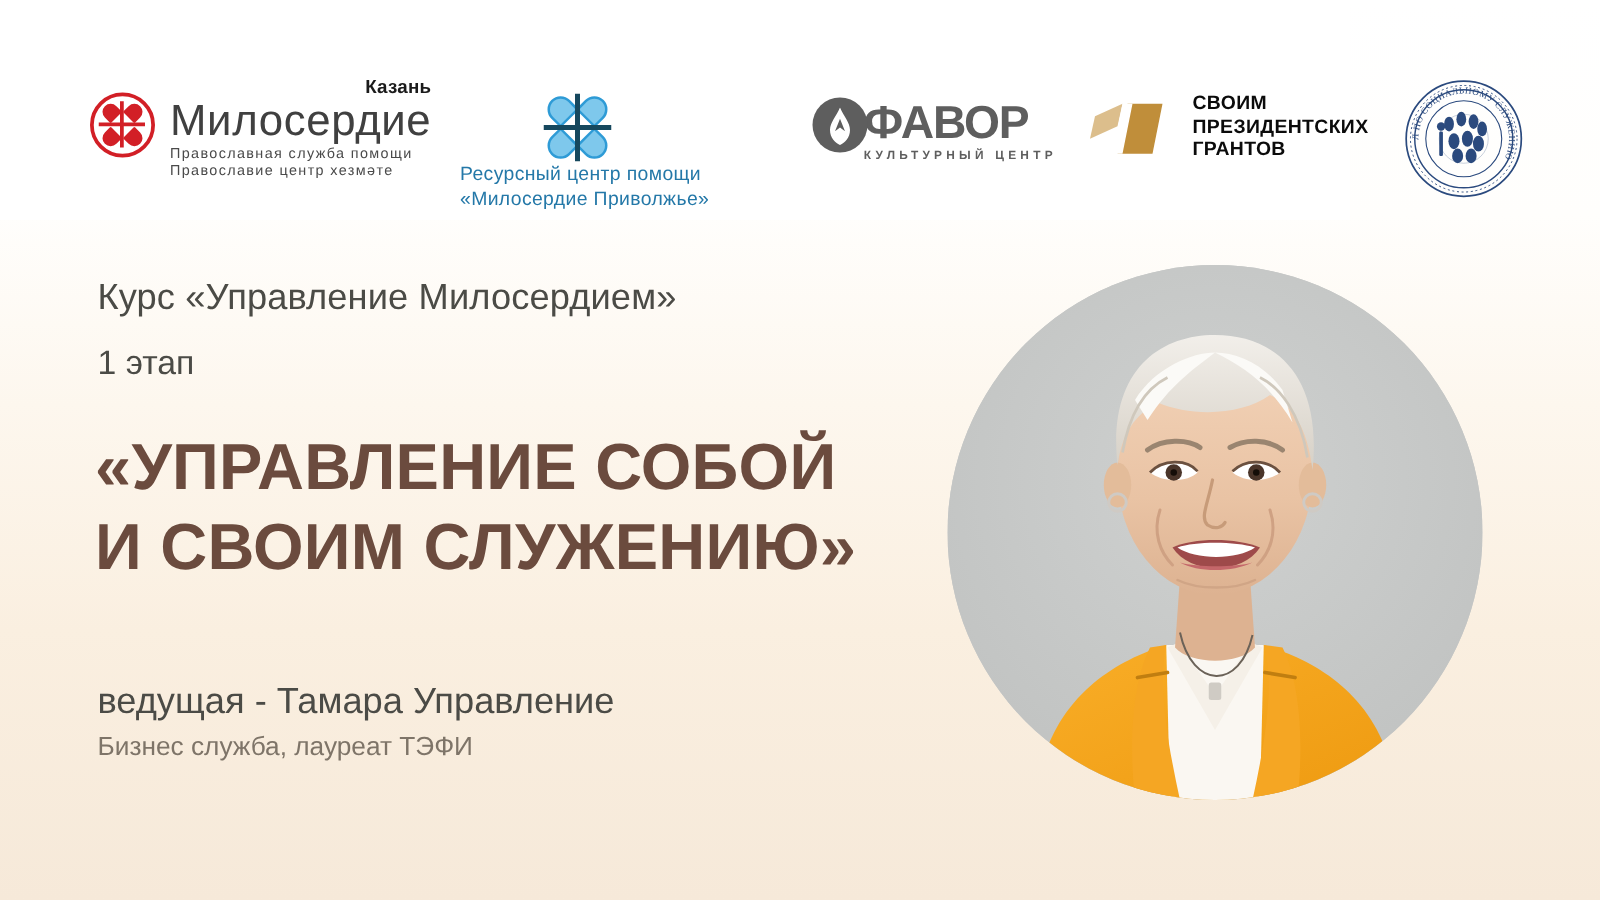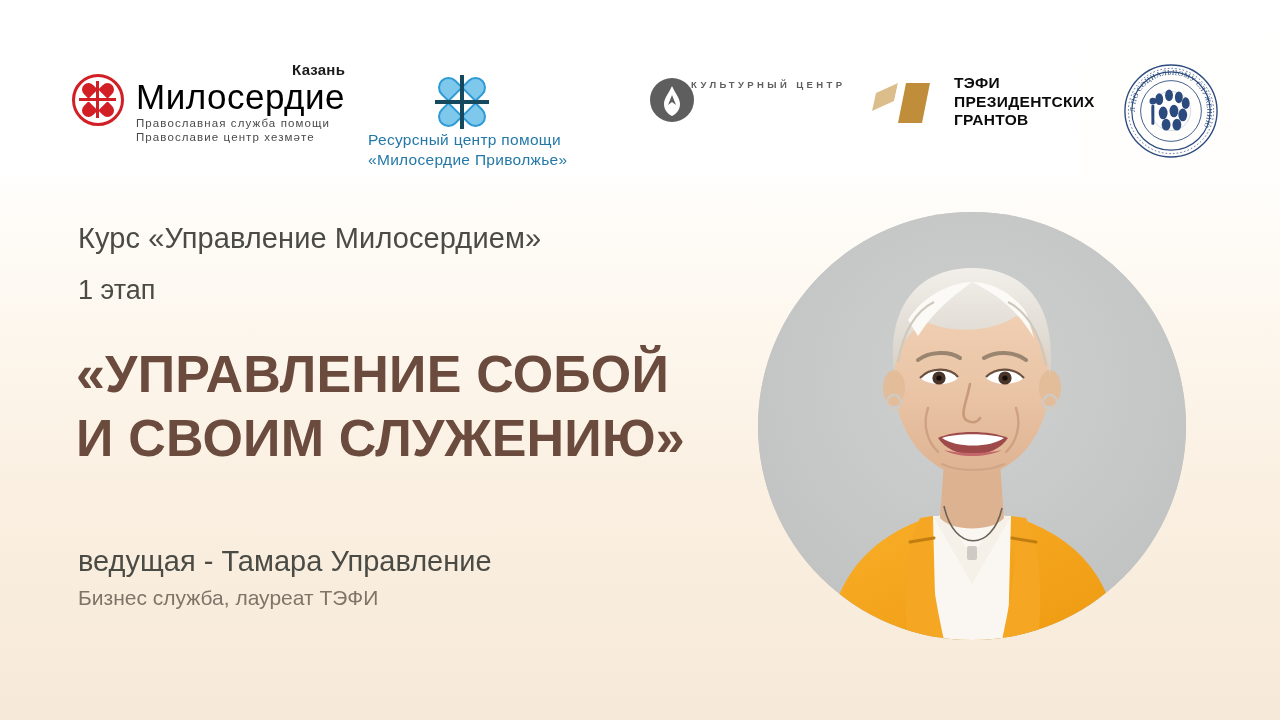--- a/index.html
+++ b/index.html
@@ -45,21 +45,21 @@
   .mil-h.c { bottom:6px; left:7px;  transform:rotate(-135deg); }
   .mil-h.d { bottom:6px; right:7px; transform:rotate(135deg); }
   .mil-cv { left:21px; top:4px; width:3px; height:37px; }
   .mil-ch { top:21px; left:4px; height:3px; width:37px; }
   .mil-text { margin-left:12px; }
   .mil-kazan {
     font-size:15px; font-weight:bold; color:#1b1b1b;
     text-align:right; letter-spacing:.2px; line-height:16px;
   }
   .mil-name {
-    font-size:35px; color:#000000; letter-spacing:.5px;
+    font-size:35px; color:#404040; letter-spacing:.5px;
     line-height:38px; font-weight:400;
   }
   .mil-sub1, .mil-sub2 {
     font-size:11.5px; color:#4a4a4a; letter-spacing:1.1px;
     line-height:14px;
   }
 
   
   #logo-resource { left:356px; top:74px;flex-direction:column; }
   .res-mark { position:relative; width:56px; height:56px; flex:0 0 auto; }
@@ -178,34 +178,35 @@
     </div>
 
     <div class="logo" id="logo-favor">
       <div class="fav-mark">
         <svg width="20" height="30" viewBox="0 0 20 30">
           <path d="M10 0 C13 7 18 12 18 18 C18 24 14 28 10 30 C6 28 2 24 2 18 C2 12 7 7 10 0 Z" fill="#FFFFFF"></path>
           <path d="M10 9 L14 19 L10 16 L6 19 Z" fill="#5E5E5E"></path>
         </svg>
       </div>
       <div class="fav-text">
+        <div class="fav-name">ФАВОР</div>
         <div class="fav-sub">КУЛЬТУРНЫЙ ЦЕНТР</div>
       </div>
     </div>
 
     <div class="logo" id="logo-grants">
       <div class="grants-mark">
         <svg width="68" height="50" viewBox="0 0 68 50">
           <path d="M4 16 L26 6 L22 24 L0 34 Z" fill="#DCBE8C"></path>
           <path d="M30 6 L58 6 L50 46 L22 46 Z" fill="#C08E3A"></path>
           <path d="M26 6 L34 6 L26 46 L18 46 Z" fill="#FFFFFF"></path>
         </svg>
       </div>
       <div class="grants-text">
-        <div>ТЭФИ</div>
+        <div>СВОИМ</div>
         <div>ПРЕЗИДЕНТСКИХ</div>
         <div>ГРАНТОВ</div>
       </div>
     </div>
 
     <div class="logo" id="logo-seal">
       <svg class="seal" viewBox="0 0 100 100">
         <defs>
           <path id="ringpath" d="M50,50 m-37,0 a37,37 0 1,1 74,0 a37,37 0 1,1 -74,0"></path>
         </defs>

